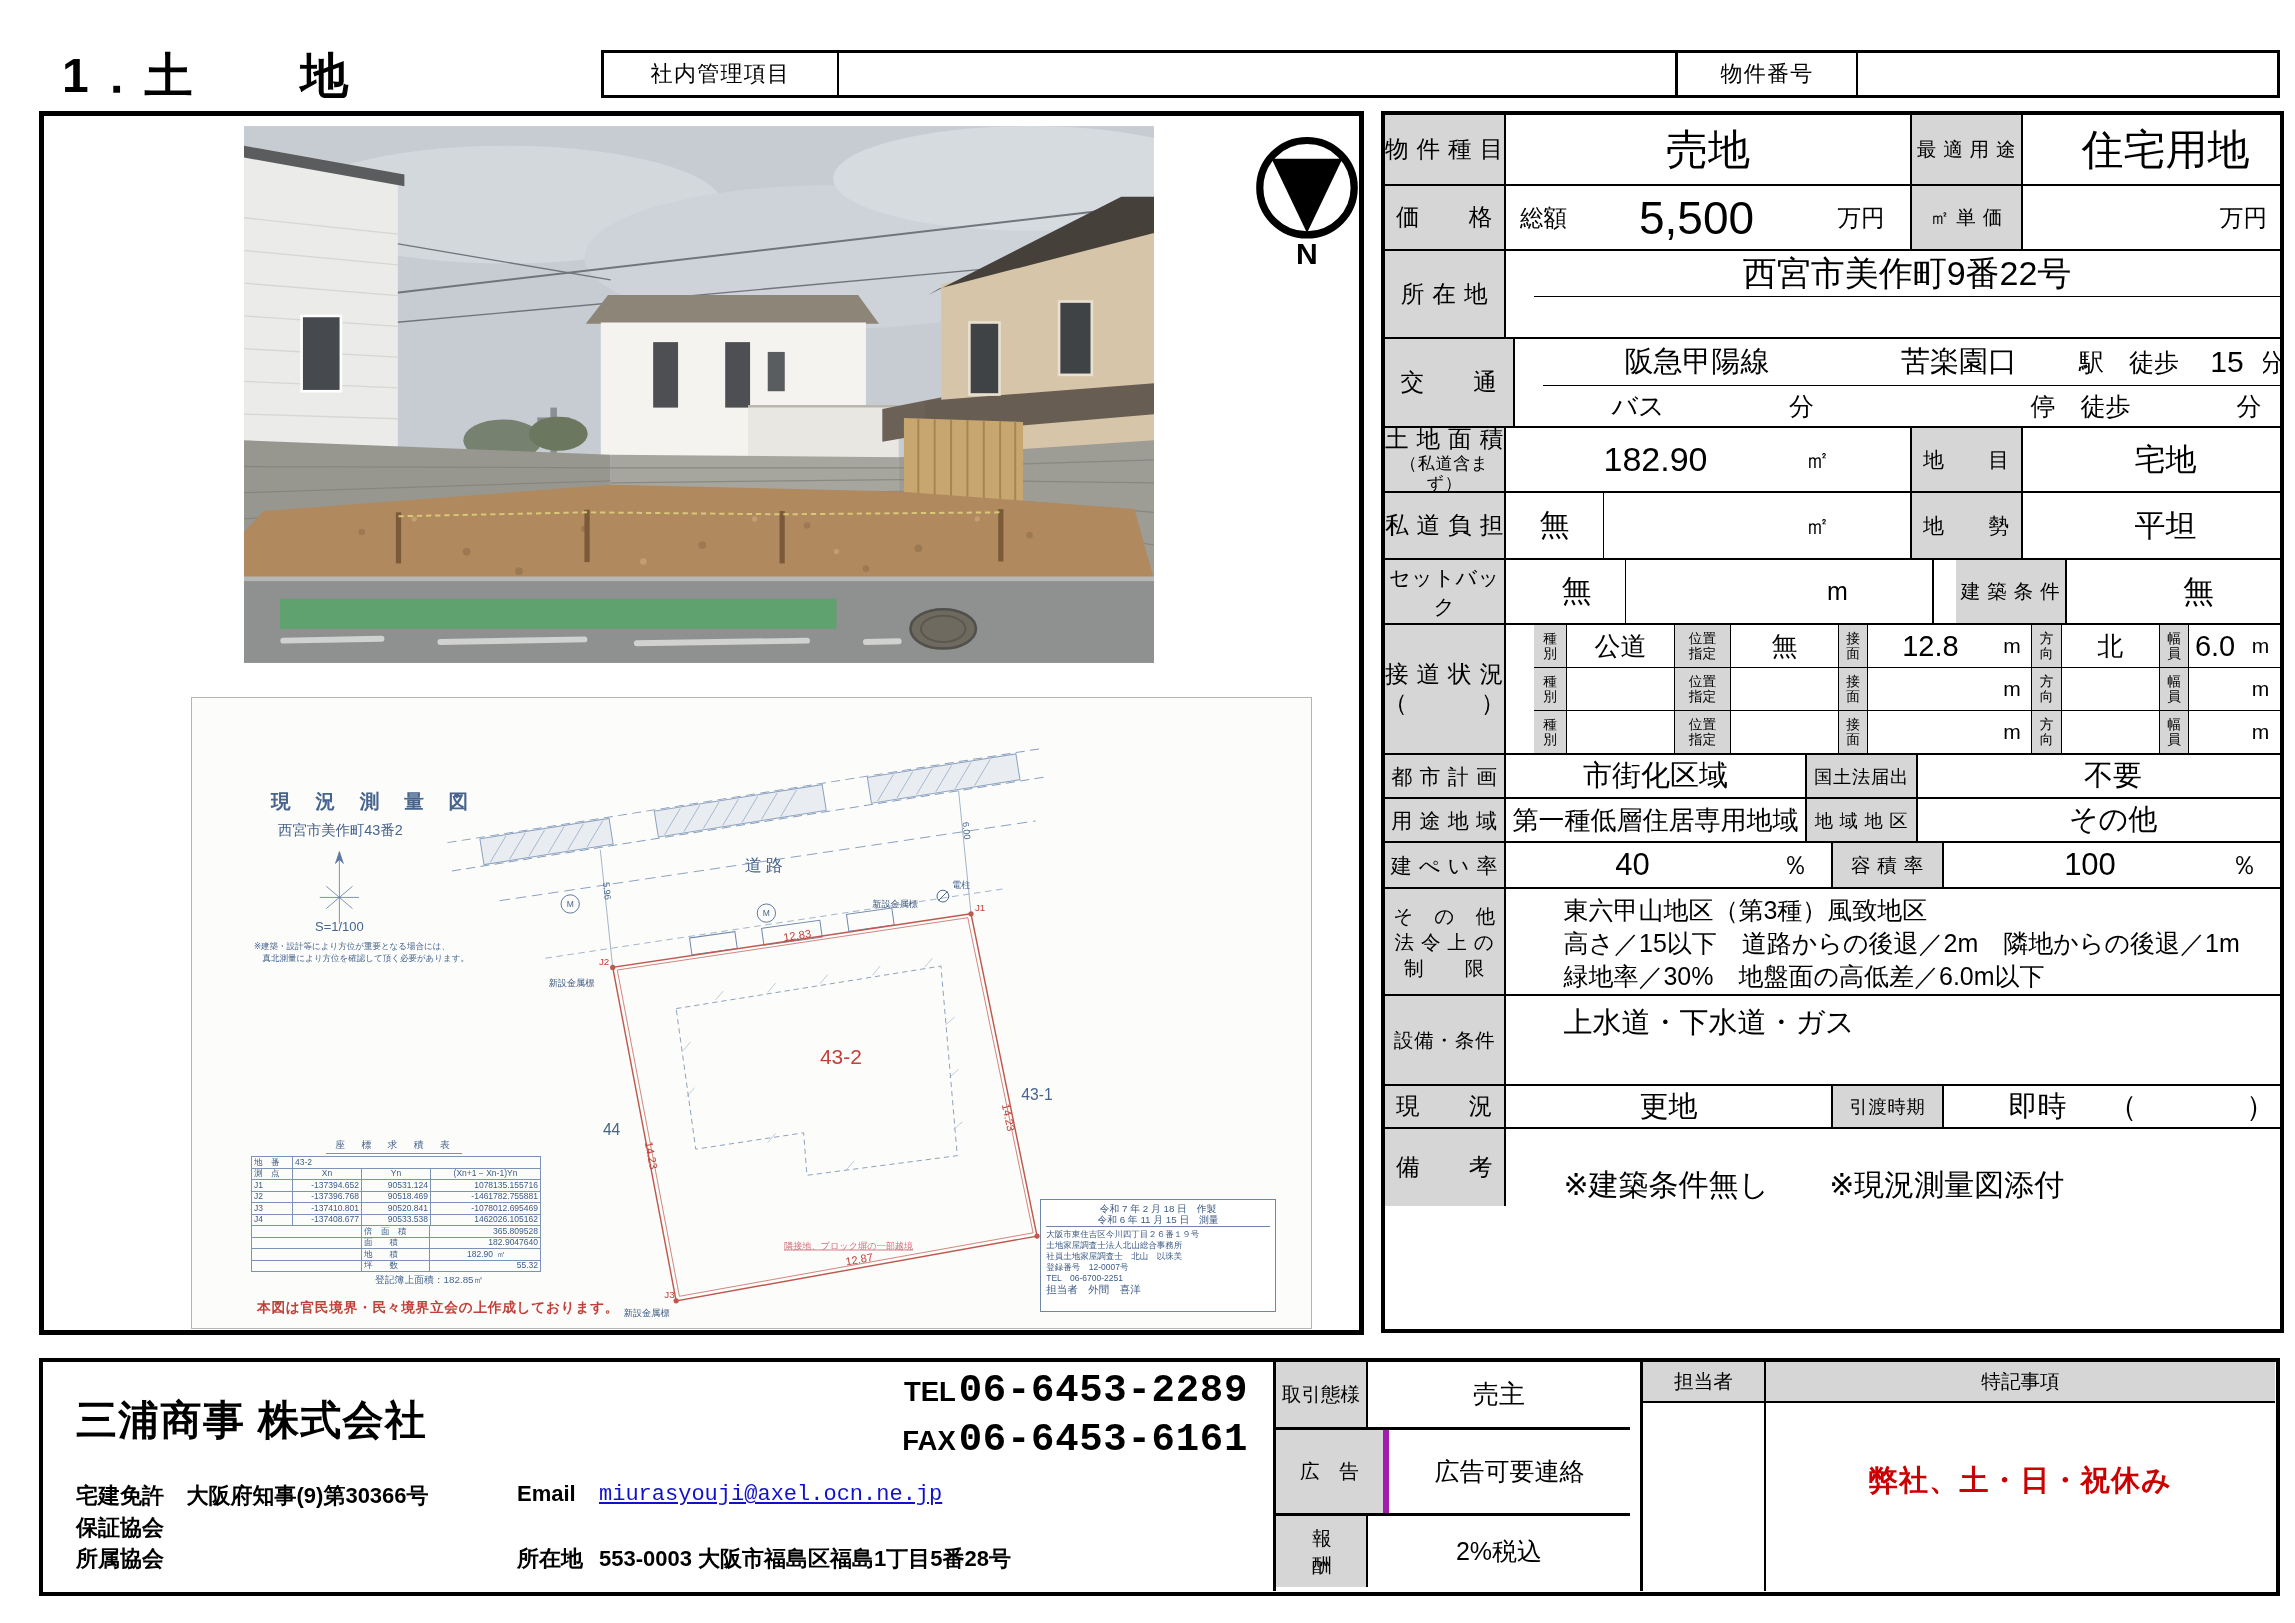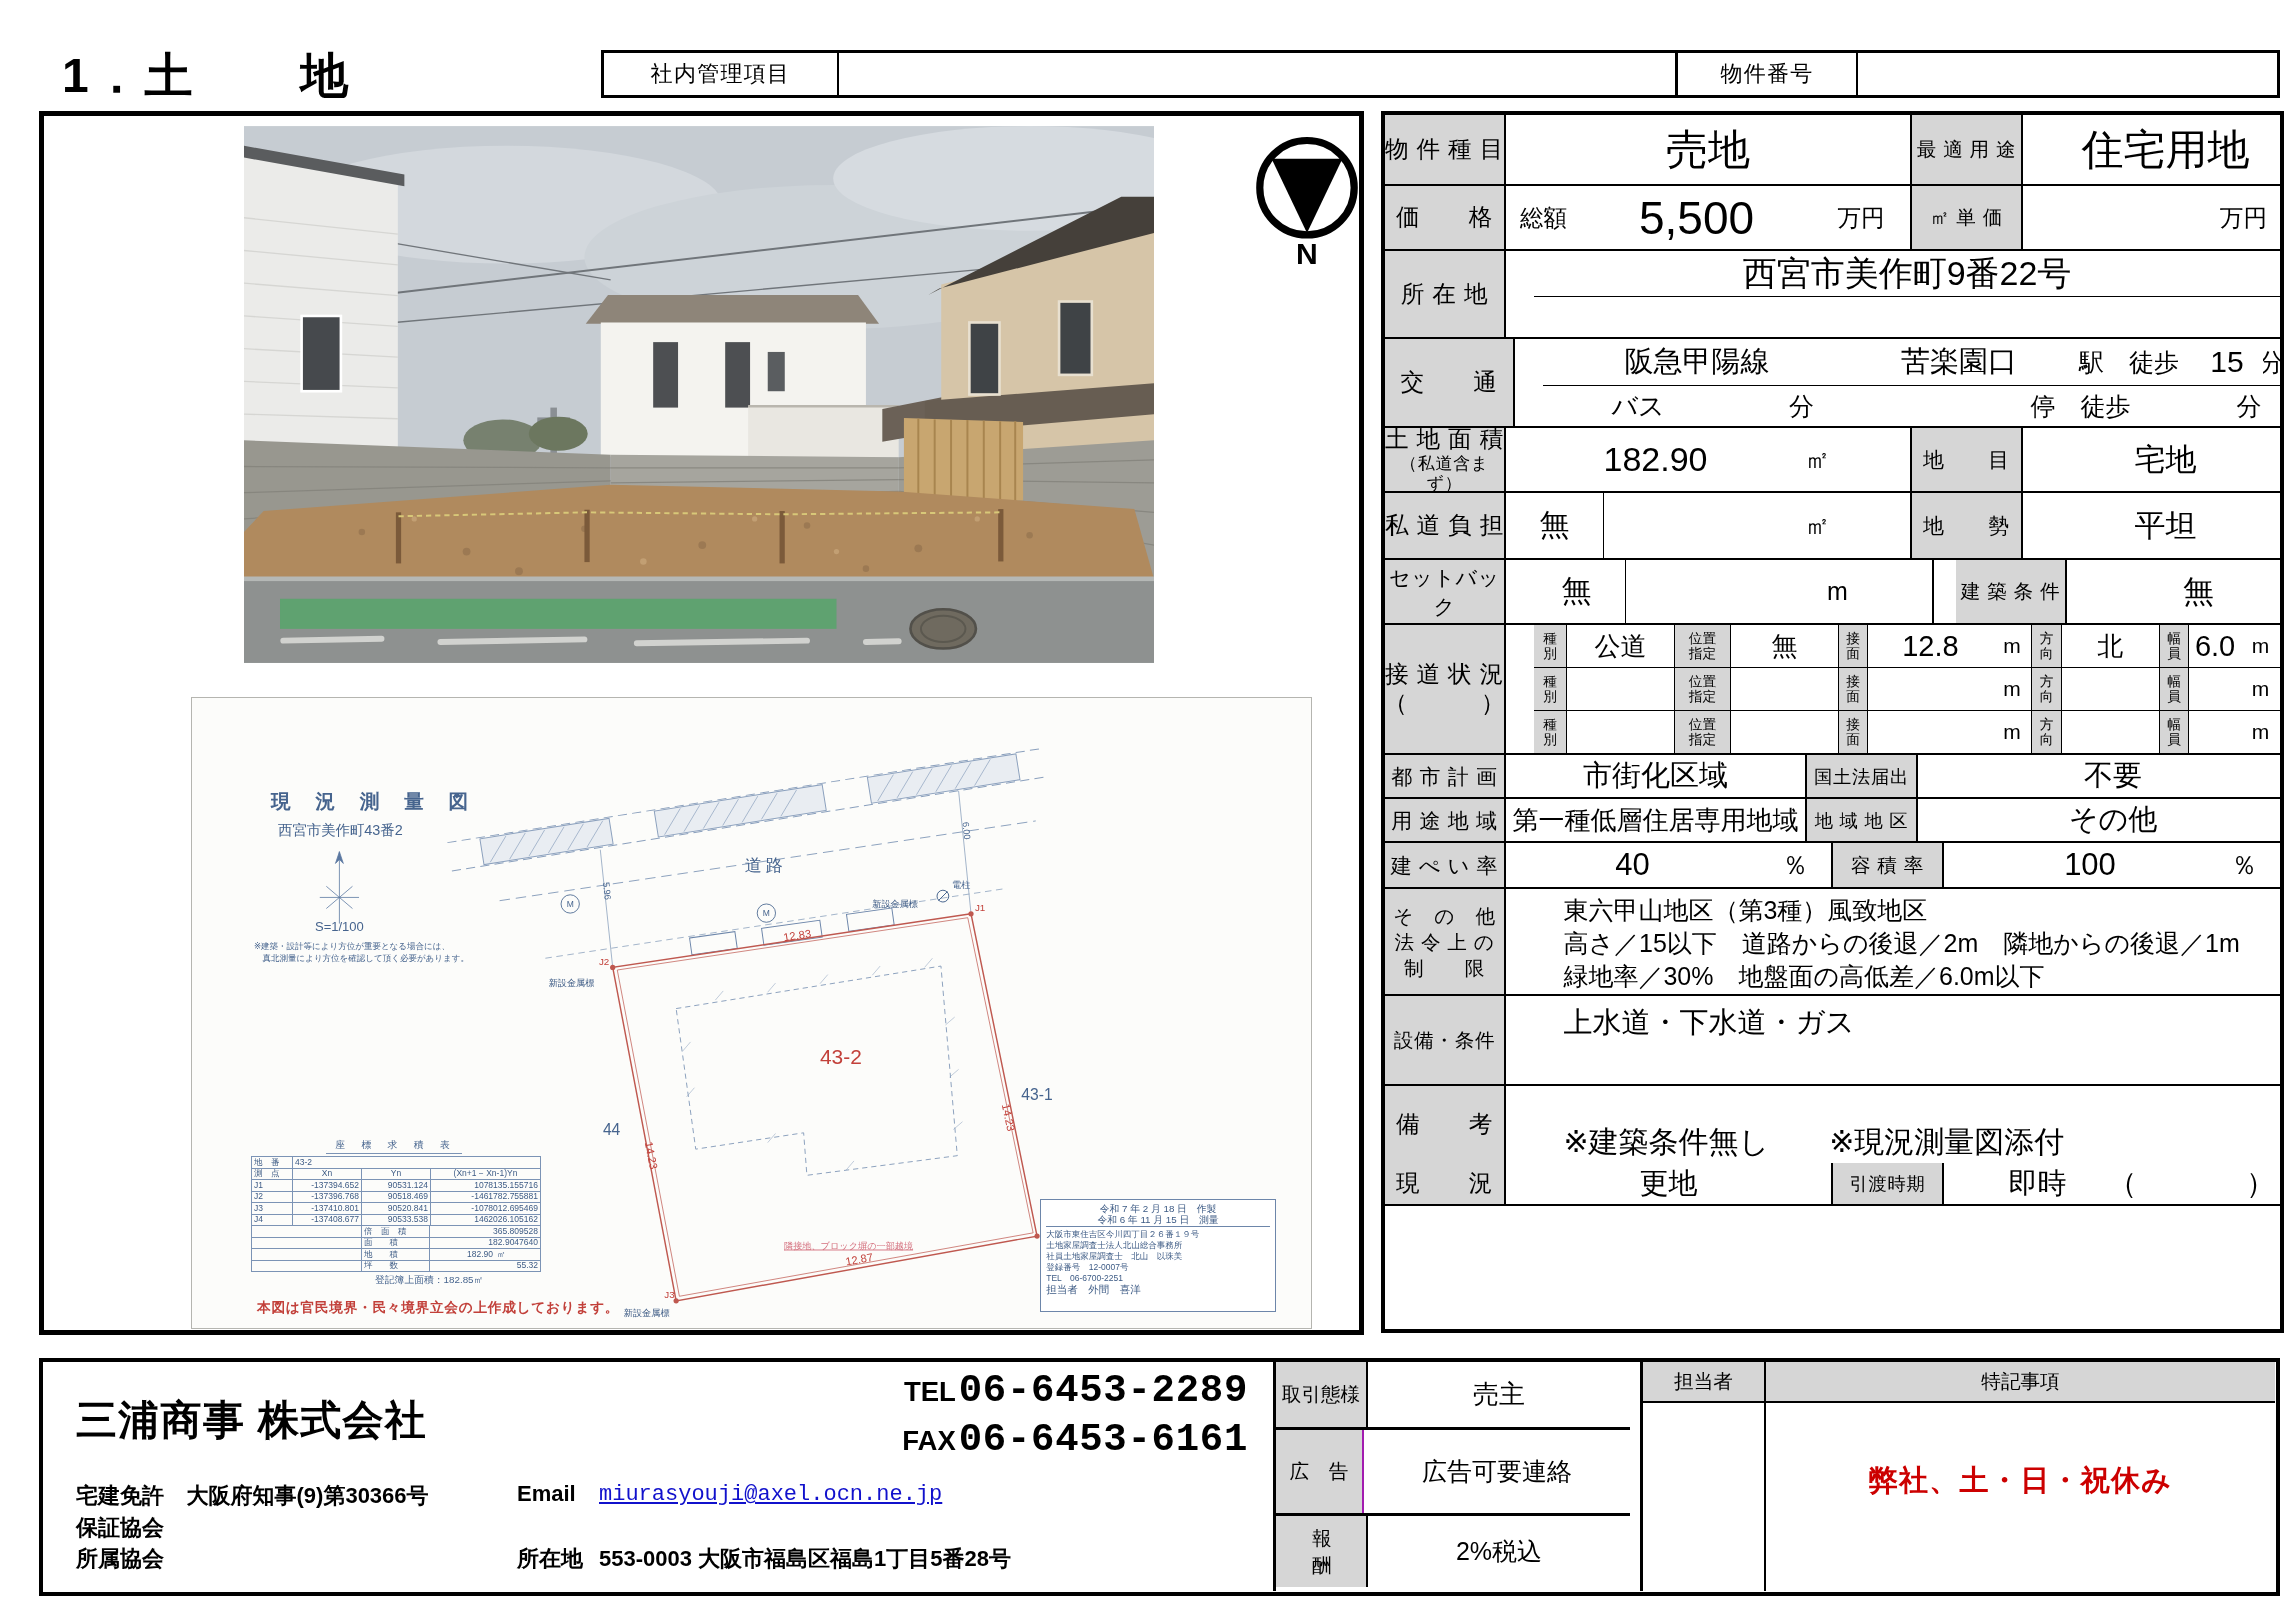--- a/index.html
+++ b/index.html
@@ -612,36 +612,36 @@
         <span>高さ／15以下　道路からの後退／2m　隣地からの後退／1m</span>
         <span>緑地率／30%　地盤面の高低差／6.0m以下</span>
       </div>
     </div>
 
     <div class="prow" style="height:90px;">
       <div class="cell lbl" style="width:121px;font-size:19.6px;">設備・条件</div>
       <div class="cell end" style="flex:1;align-items:flex-start;justify-content:flex-start;padding:6.5px 0 0 29.4px;font-size:29px;">上水道・下水道・ガス</div>
     </div>
 
-    <div class="prow last" style="flex:1;">
-      <div class="cell lbl" style="width:121px;">備　　考</div>
-      <div class="cell end" style="flex:1;align-items:flex-start;justify-content:flex-start;padding:36px 0 0 29.4px;font-size:30px;">※建築条件無し　　※現況測量図添付</div>
-    </div>
-
     <div class="prow" style="height:43px;">
       <div class="cell lbl" style="width:121px;">現　　況</div>
       <div class="cell v44" style="width:327px;">更地</div>
       <div class="cell lbl" style="width:111px;font-size:18.3px;">引渡時期</div>
       <div class="cell end" style="flex:1;">
         <span class="cc" style="width:131px;font-size:29px;">即時</span>
         <span class="cc" style="width:39px;font-size:29px;">（</span>
         <span style="flex:1;"></span>
         <span class="cc" style="width:39px;font-size:29px;">）</span>
       </div>
     </div>
+
+    <div class="prow last" style="flex:1;">
+      <div class="cell lbl" style="width:121px;">備　　考</div>
+      <div class="cell end" style="flex:1;align-items:flex-start;justify-content:flex-start;padding:36px 0 0 29.4px;font-size:30px;">※建築条件無し　　※現況測量図添付</div>
+    </div>
   </div>
 
   <div class="ab bbox">
 
     <div class="ab" style="left:0;top:0;width:1241px;height:229px;">
       <div class="ab" style="left:33px;top:31px;font-size:41px;font-weight:bold;letter-spacing:1.3px;">三浦商事 株式会社</div>
       <div class="ab" style="right:36px;top:6.5px;text-align:right;">
         <div style="white-space:nowrap;">
           <span style="font-size:27.5px;font-weight:bold;">TEL</span>
           <span class="mono" style="font-size:39px;font-weight:bold;letter-spacing:0.7px;">06-6453-2289</span>
@@ -662,21 +662,21 @@
       <div class="ab" style="left:474px;top:182px;font-size:22px;font-weight:bold;">所在地</div>
       <div class="ab" style="left:556px;top:182px;font-size:22px;font-weight:bold;white-space:nowrap;">553-0003 大阪市福島区福島1丁目5番28号</div>
     </div>
 
     <div class="ab" style="left:1230px;top:0;width:357px;height:229px;border-left:3.9px solid #000;">
       <div class="fx" style="height:68px;border-bottom:3.3px solid #000;">
         <div class="cc glab" style="width:92px;border-right:2px solid #000;font-size:19.6px;">取引態様</div>
         <div class="cc" style="flex:1;font-size:26px;">売主</div>
       </div>
       <div class="fx" style="height:86px;border-bottom:3.3px solid #000;">
-        <div class="cc glab" style="width:88px;border-right:2px solid #a21caf;font-size:19.6px;">広　告</div>
+        <div class="cc glab" style="width:113px;border-right:6px solid #a21caf;font-size:19.6px;">広　告</div>
         <div class="cc" style="flex:1;font-size:25px;">広告可要連絡</div>
       </div>
       <div class="fx" style="height:71px;">
         <div class="cc glab" style="width:92px;border-right:2px solid #000;font-size:19.6px;padding-left:36px;">報　酬</div>
         <div class="cc" style="flex:1;font-size:25px;">2%税込</div>
       </div>
     </div>
 
     <div class="ab" style="left:1597px;top:0;width:635px;height:229px;border-left:3.9px solid #000;">
       <div class="fx" style="height:41px;">

